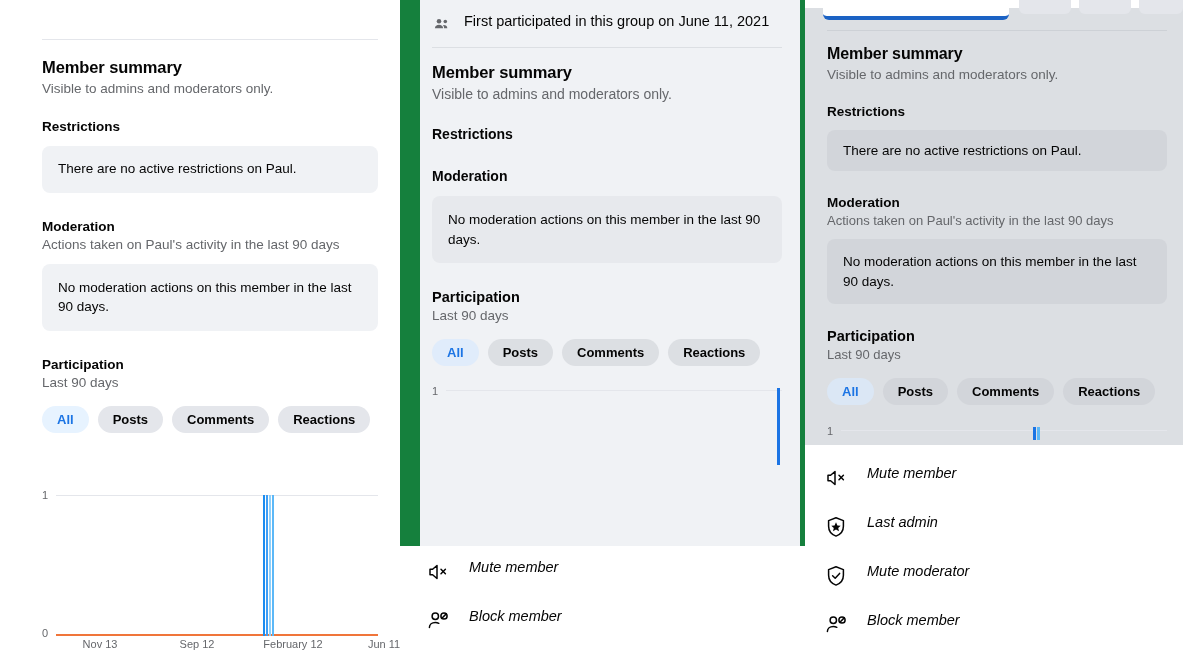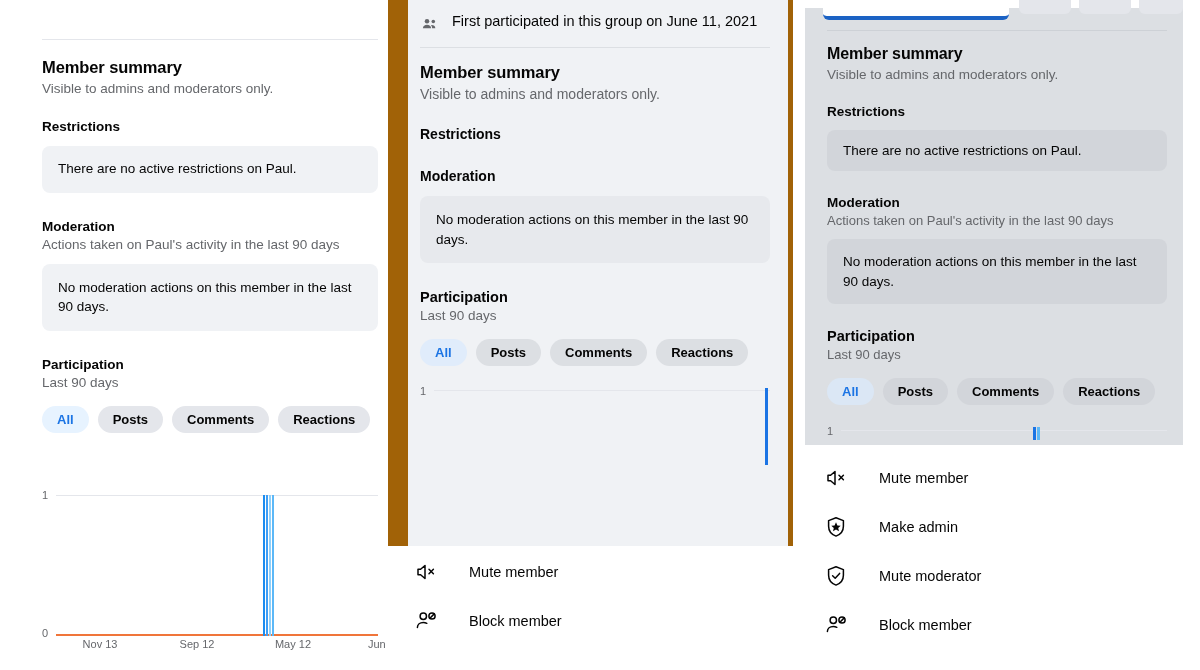--- a/index.html
+++ b/index.html
@@ -43,21 +43,21 @@
   .chart{position:relative;margin-top:19px;}
   .chart .ylab{position:absolute;left:0;font-size:11px;color:#65676b;}
   .chart .plot{position:absolute;left:14px;right:0;top:0;bottom:22px;}
   .gridline{position:absolute;left:0;right:0;height:1px;background:#e4e6eb;}
   .baseline{position:absolute;left:0;right:0;height:2px;background:#f0753a;}
   .spike{position:absolute;bottom:0;width:2px;}
   .xaxis{position:absolute;left:14px;right:0;bottom:0;height:20px;}
   .xtick{position:absolute;font-size:11px;color:#65676b;transform:translateX(-50%);white-space:nowrap;}
 
   
-  #panel2{left:388px;width:405px;background:#a16207;}
+  #panel2{left:400px;width:405px;background:#15803d;}
   #panel2 .card{position:absolute;left:20px;top:0;width:380px;height:546px;background:#f0f2f5;}
   #panel2 .cardinner{position:absolute;left:12px;top:0;width:350px;}
   .first-part{display:flex;gap:12px;align-items:flex-start;padding-top:12px;}
   .first-part .txt{font-size:14.5px;color:#050505;line-height:1.35;}
   #panel2 .hdiv{height:1px;background:#dcdfe3;margin-top:13px;}
   #p2-title{margin-top:15px;font-size:16.5px;}
   #p2-subtitle{margin-top:4px;font-size:14px;}
   #p2-restrictions-head{margin-top:24px;font-size:14px;}
   #p2-restrictions-box{margin-top:12px;padding:14px 16px;font-size:13.5px;background:#e7e9ed;}
   #p2-moderation-head{margin-top:26px;font-size:14px;}
@@ -84,21 +84,21 @@
   #p3-moderation-head{margin-top:24px;font-size:13.5px;}
   #p3-moderation-sub{margin-top:3px;font-size:13px;}
   #p3-moderation-box{margin-top:11px;padding:13px 16px;font-size:13.5px;line-height:1.45;background:#d2d5da;}
   #p3-participation-head{margin-top:24px;font-size:14.5px;}
   #p3-participation-sub{margin-top:3px;font-size:13px;}
   #panel3 .pill{background:#d2d5da;}
   #panel3 .pill.active{background:#dbe7f5;color:#1b74e4;}
 
   
   .actions{position:absolute;left:0;right:0;background:#ffffff;}
-  .action-item{display:flex;align-items:center;gap:30px;}
+  .action-item{display:flex;align-items:flex-start;gap:18px;font-style:italic;}
   .action-icon{width:26px;height:26px;flex:0 0 26px;display:flex;align-items:center;justify-content:center;}
   .action-label{font-size:14.5px;color:#050505;}
 </style>
 </head>
 <body>
 
 <div class="panel" id="panel1">
   <div class="inner">
     <div class="top-divider"></div>
 
@@ -129,21 +129,21 @@
         <div class="gridline" style="top:43px;"></div>
         <div class="baseline" style="bottom:0;"></div>
         <div class="spike" style="left:207px;height:141px;background:#1b8cf0;"></div>
         <div class="spike" style="left:210px;height:141px;background:#3d9ef5;"></div>
         <div class="spike" style="left:213px;height:141px;background:#8fd0fa;"></div>
         <div class="spike" style="left:216px;height:141px;background:#5cb8f7;"></div>
       </div>
       <div class="xaxis">
         <div class="xtick" style="left:44px;">Nov 13</div>
         <div class="xtick" style="left:141px;">Sep 12</div>
-        <div class="xtick" style="left:237px;">May 12</div>
+        <div class="xtick" style="left:237px;">February 12</div>
         <div class="xtick" style="left:328px;">Jun 11</div>
       </div>
     </div>
   </div>
 </div>
 
 <div class="panel" id="panel2">
   <div class="card">
     <div class="cardinner">
       <div class="first-part">
@@ -266,21 +266,21 @@
       <span class="action-label">Mute member</span>
     </div>
 
     <div class="action-item" style="position:absolute;left:18px;top:69px;">
       <span class="action-icon">
         <svg width="24" height="24" viewBox="0 0 24 24" fill="none" stroke="#050505" stroke-width="1.5" stroke-linejoin="round">
           <path d="M12 2.8 4.6 5.6v5.6c0 4.5 3.1 8.3 7.4 9.9 4.3-1.6 7.4-5.4 7.4-9.9V5.6z"></path>
           <polygon fill="#050505" stroke="none" points="12,7.3 13.4,10.4 16.7,10.7 14.2,12.9 15,16.2 12,14.4 9,16.2 9.8,12.9 7.3,10.7 10.6,10.4"></polygon>
         </svg>
       </span>
-      <span class="action-label">Make admin</span>
+      <span class="action-label">Last admin</span>
     </div>
 
     <div class="action-item" style="position:absolute;left:18px;top:118px;">
       <span class="action-icon">
         <svg width="24" height="24" viewBox="0 0 24 24" fill="none" stroke="#050505" stroke-width="1.5" stroke-linejoin="round" stroke-linecap="round">
           <path d="M12 2.8 4.6 5.6v5.6c0 4.5 3.1 8.3 7.4 9.9 4.3-1.6 7.4-5.4 7.4-9.9V5.6z"></path>
           <polyline points="8.6,11.7 11.2,14.2 15.6,9.4"></polyline>
         </svg>
       </span>
       <span class="action-label">Mute moderator</span>

